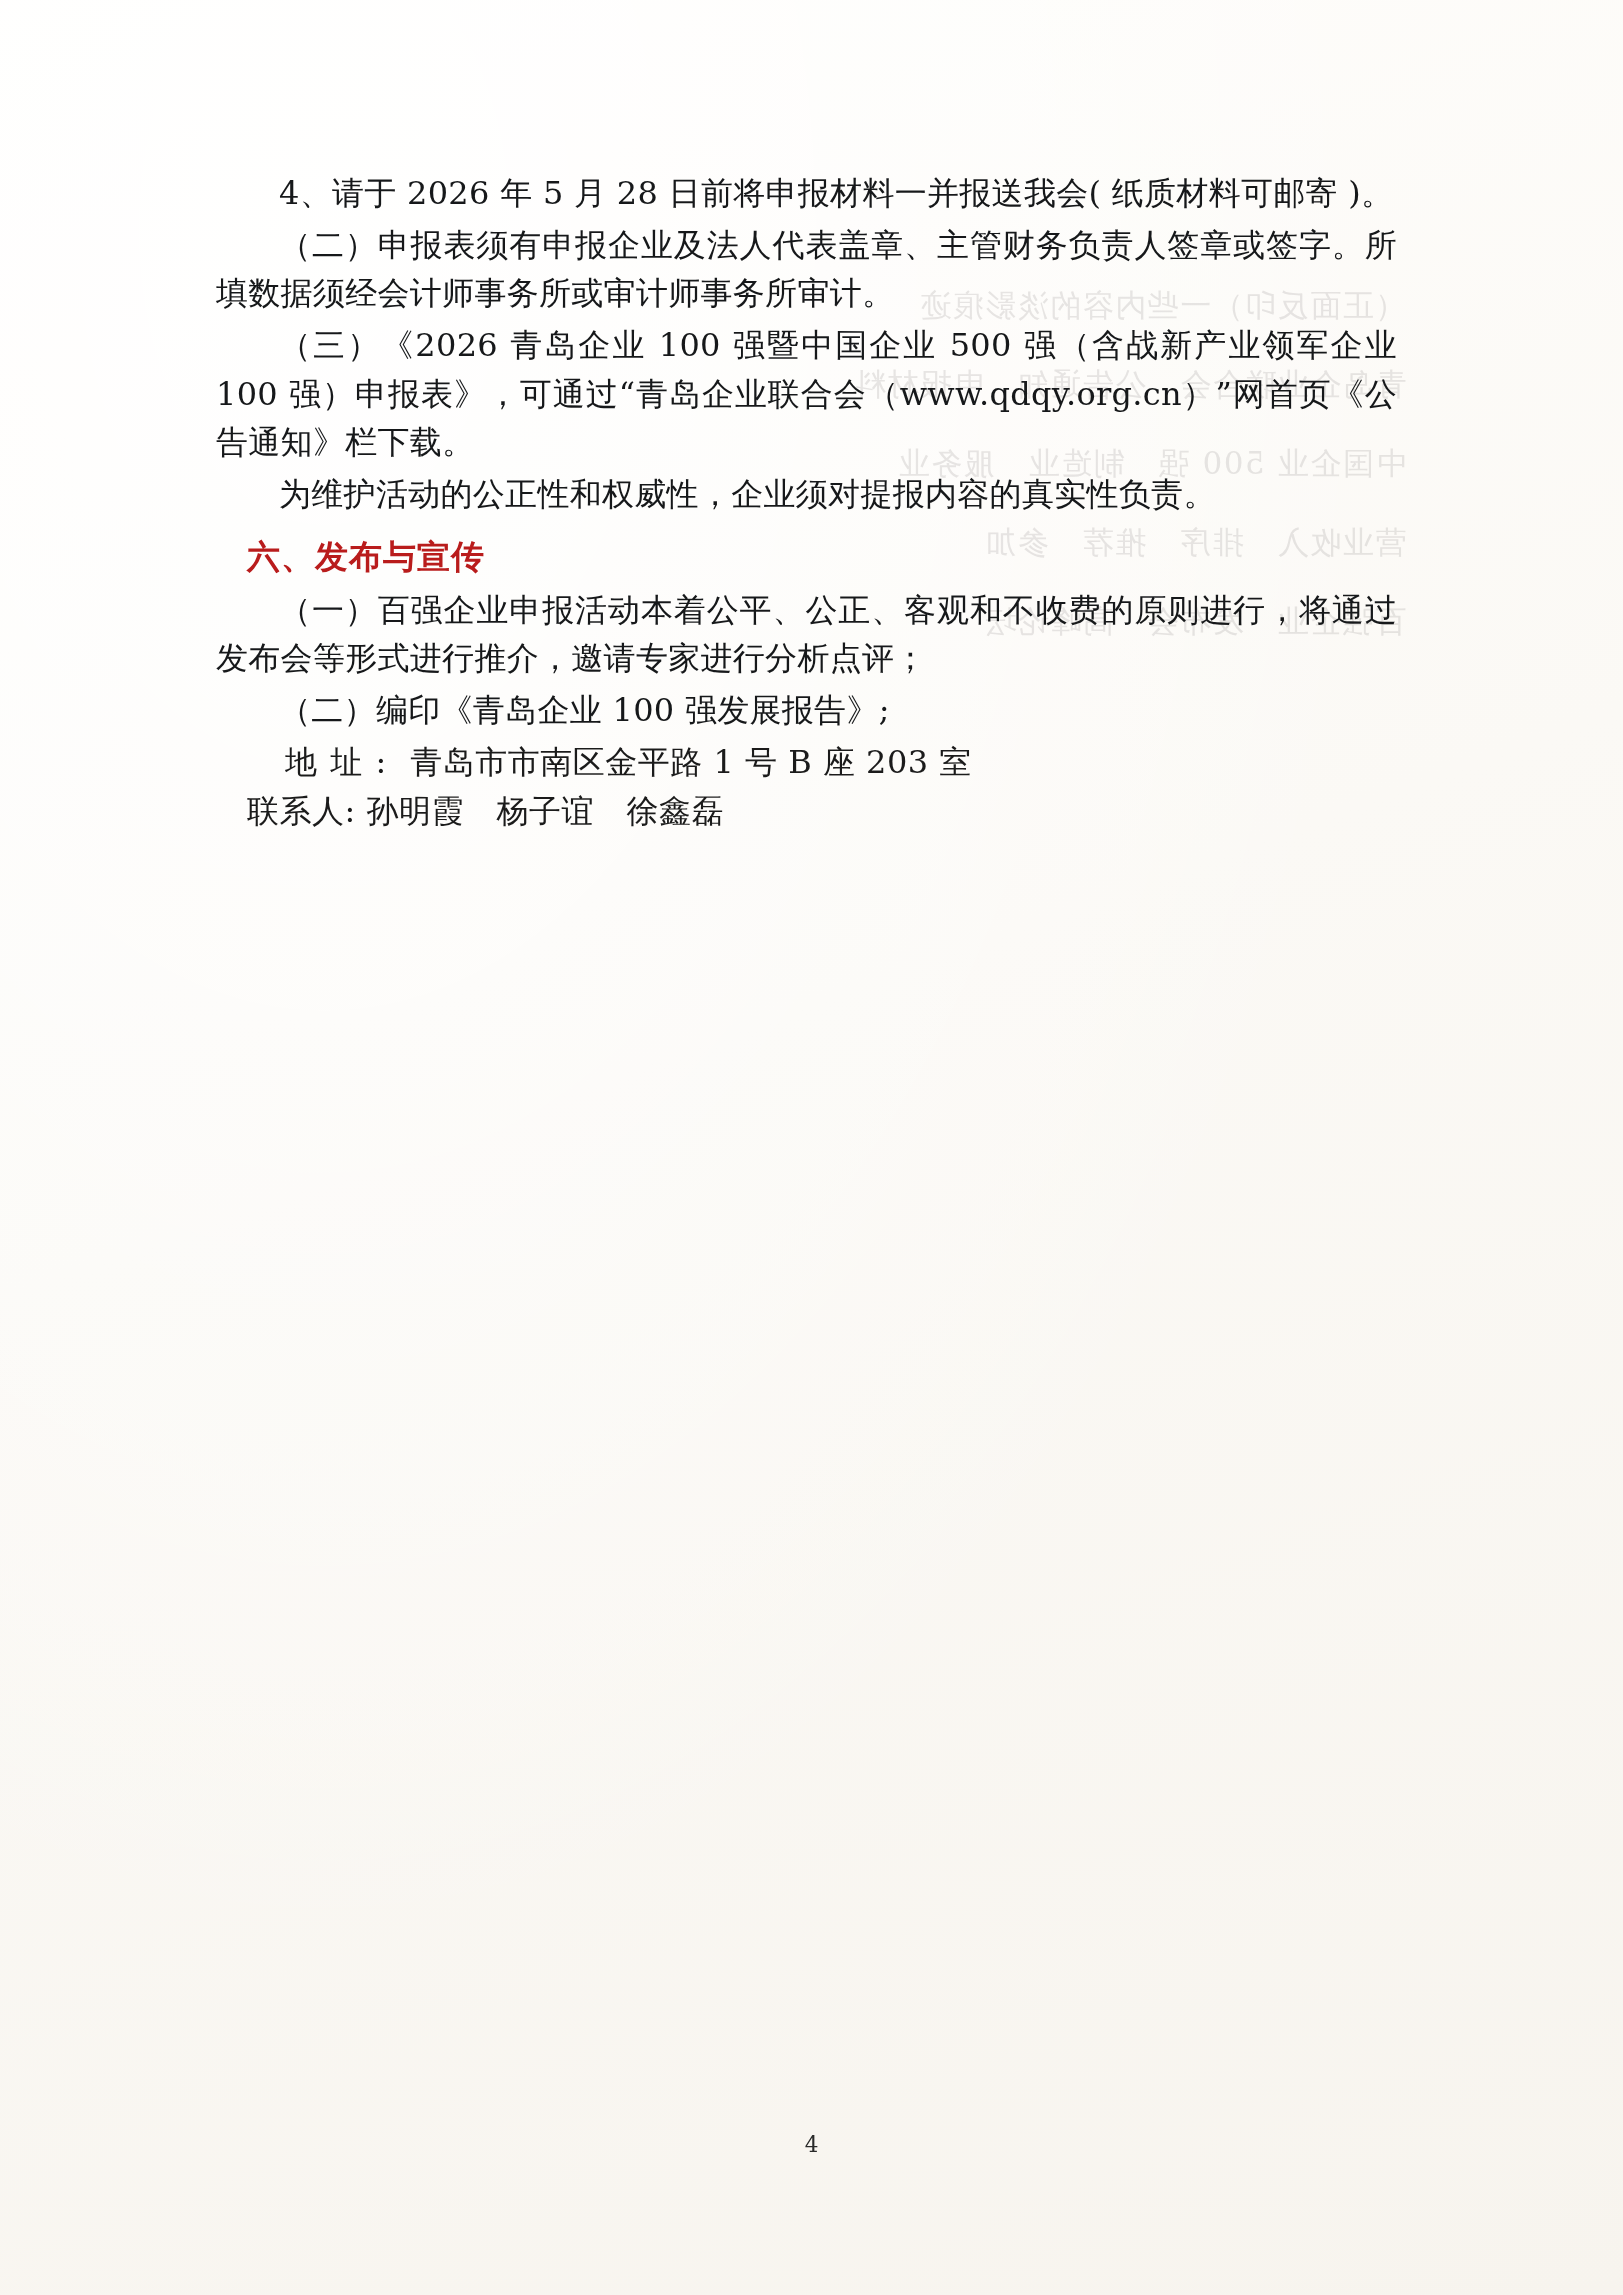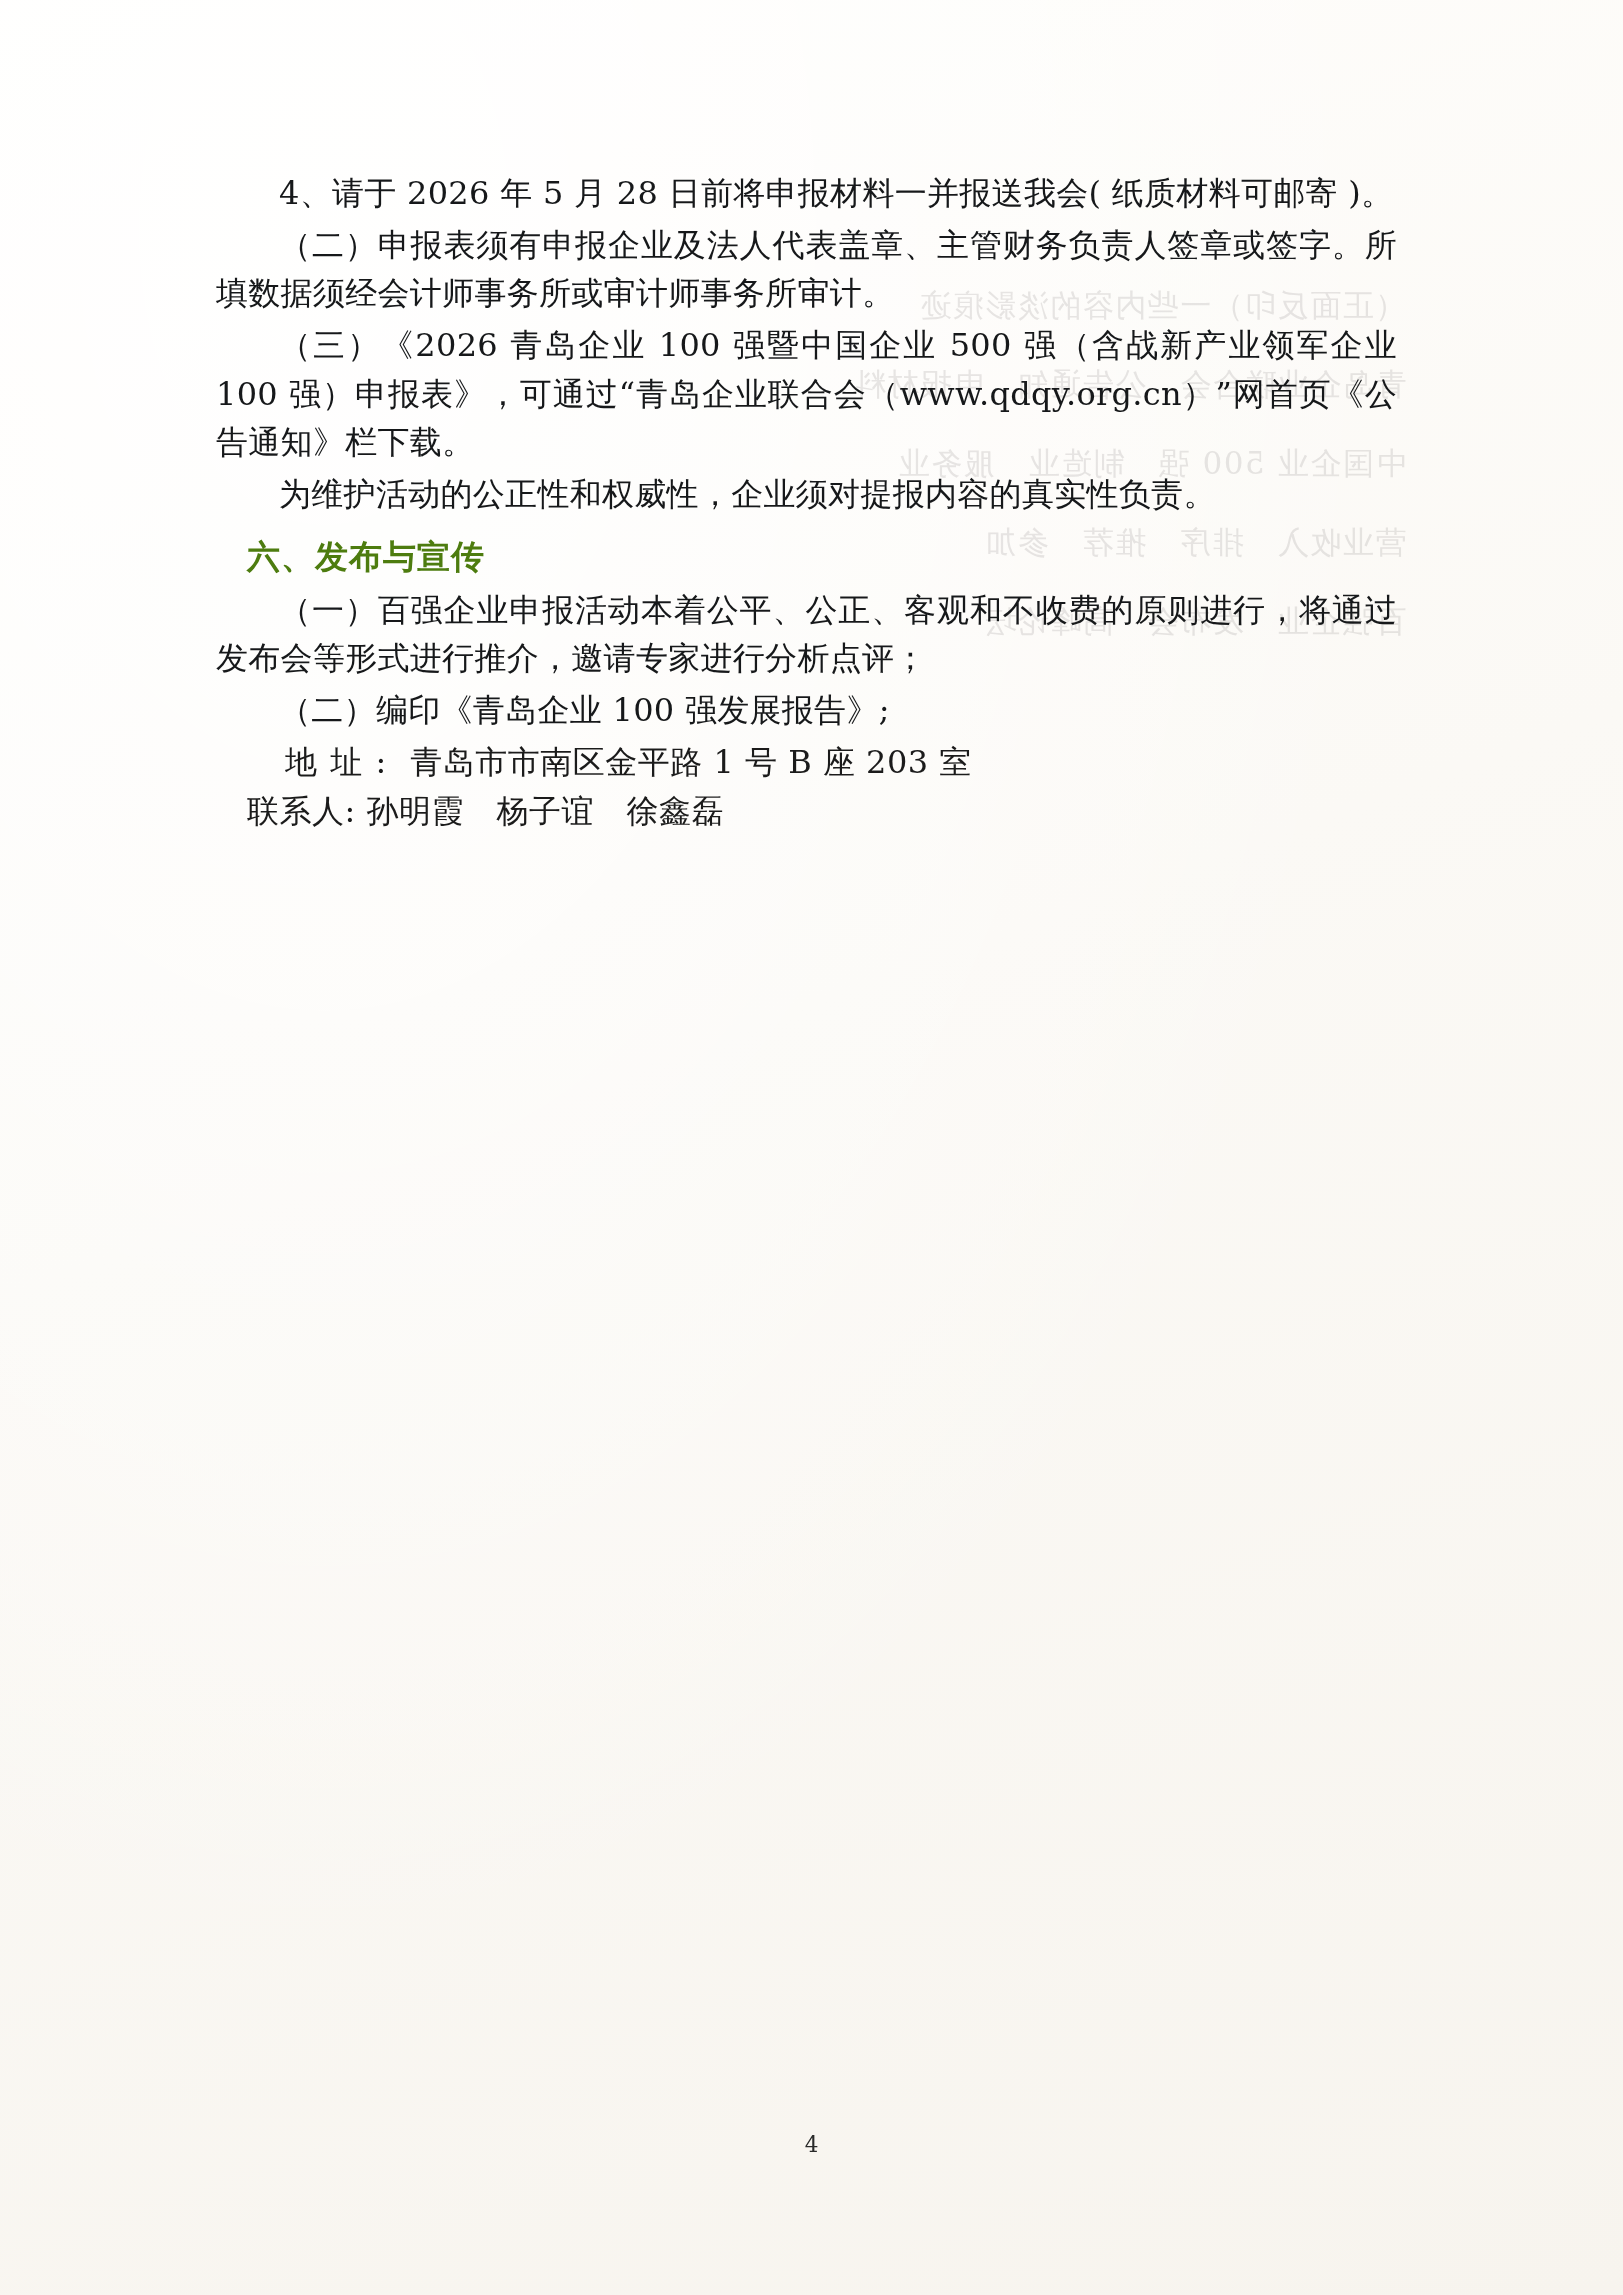--- a/index.html
+++ b/index.html
@@ -46,21 +46,21 @@
     text-indent: 63px;
   }
   h2.heading {
     margin: 13.3px 0 4.1px 0;
     font-size: 33px;
     line-height: 1.5;
     font-weight: bold;
     letter-spacing: 1px;
     text-indent: 31px;
     font-family: "DejaVu Sans", "Liberation Sans", sans-serif;
-    color: #4d7c0f;
+    color: #b91c1c;
   }
   .bold-inline {
     font-weight: normal;
   }
   .contact-line {
     font-size: 32px;
     line-height: 1.5;
     margin: 0 0 1px 0;
     text-indent: 31px;
     letter-spacing: 0.5px;

